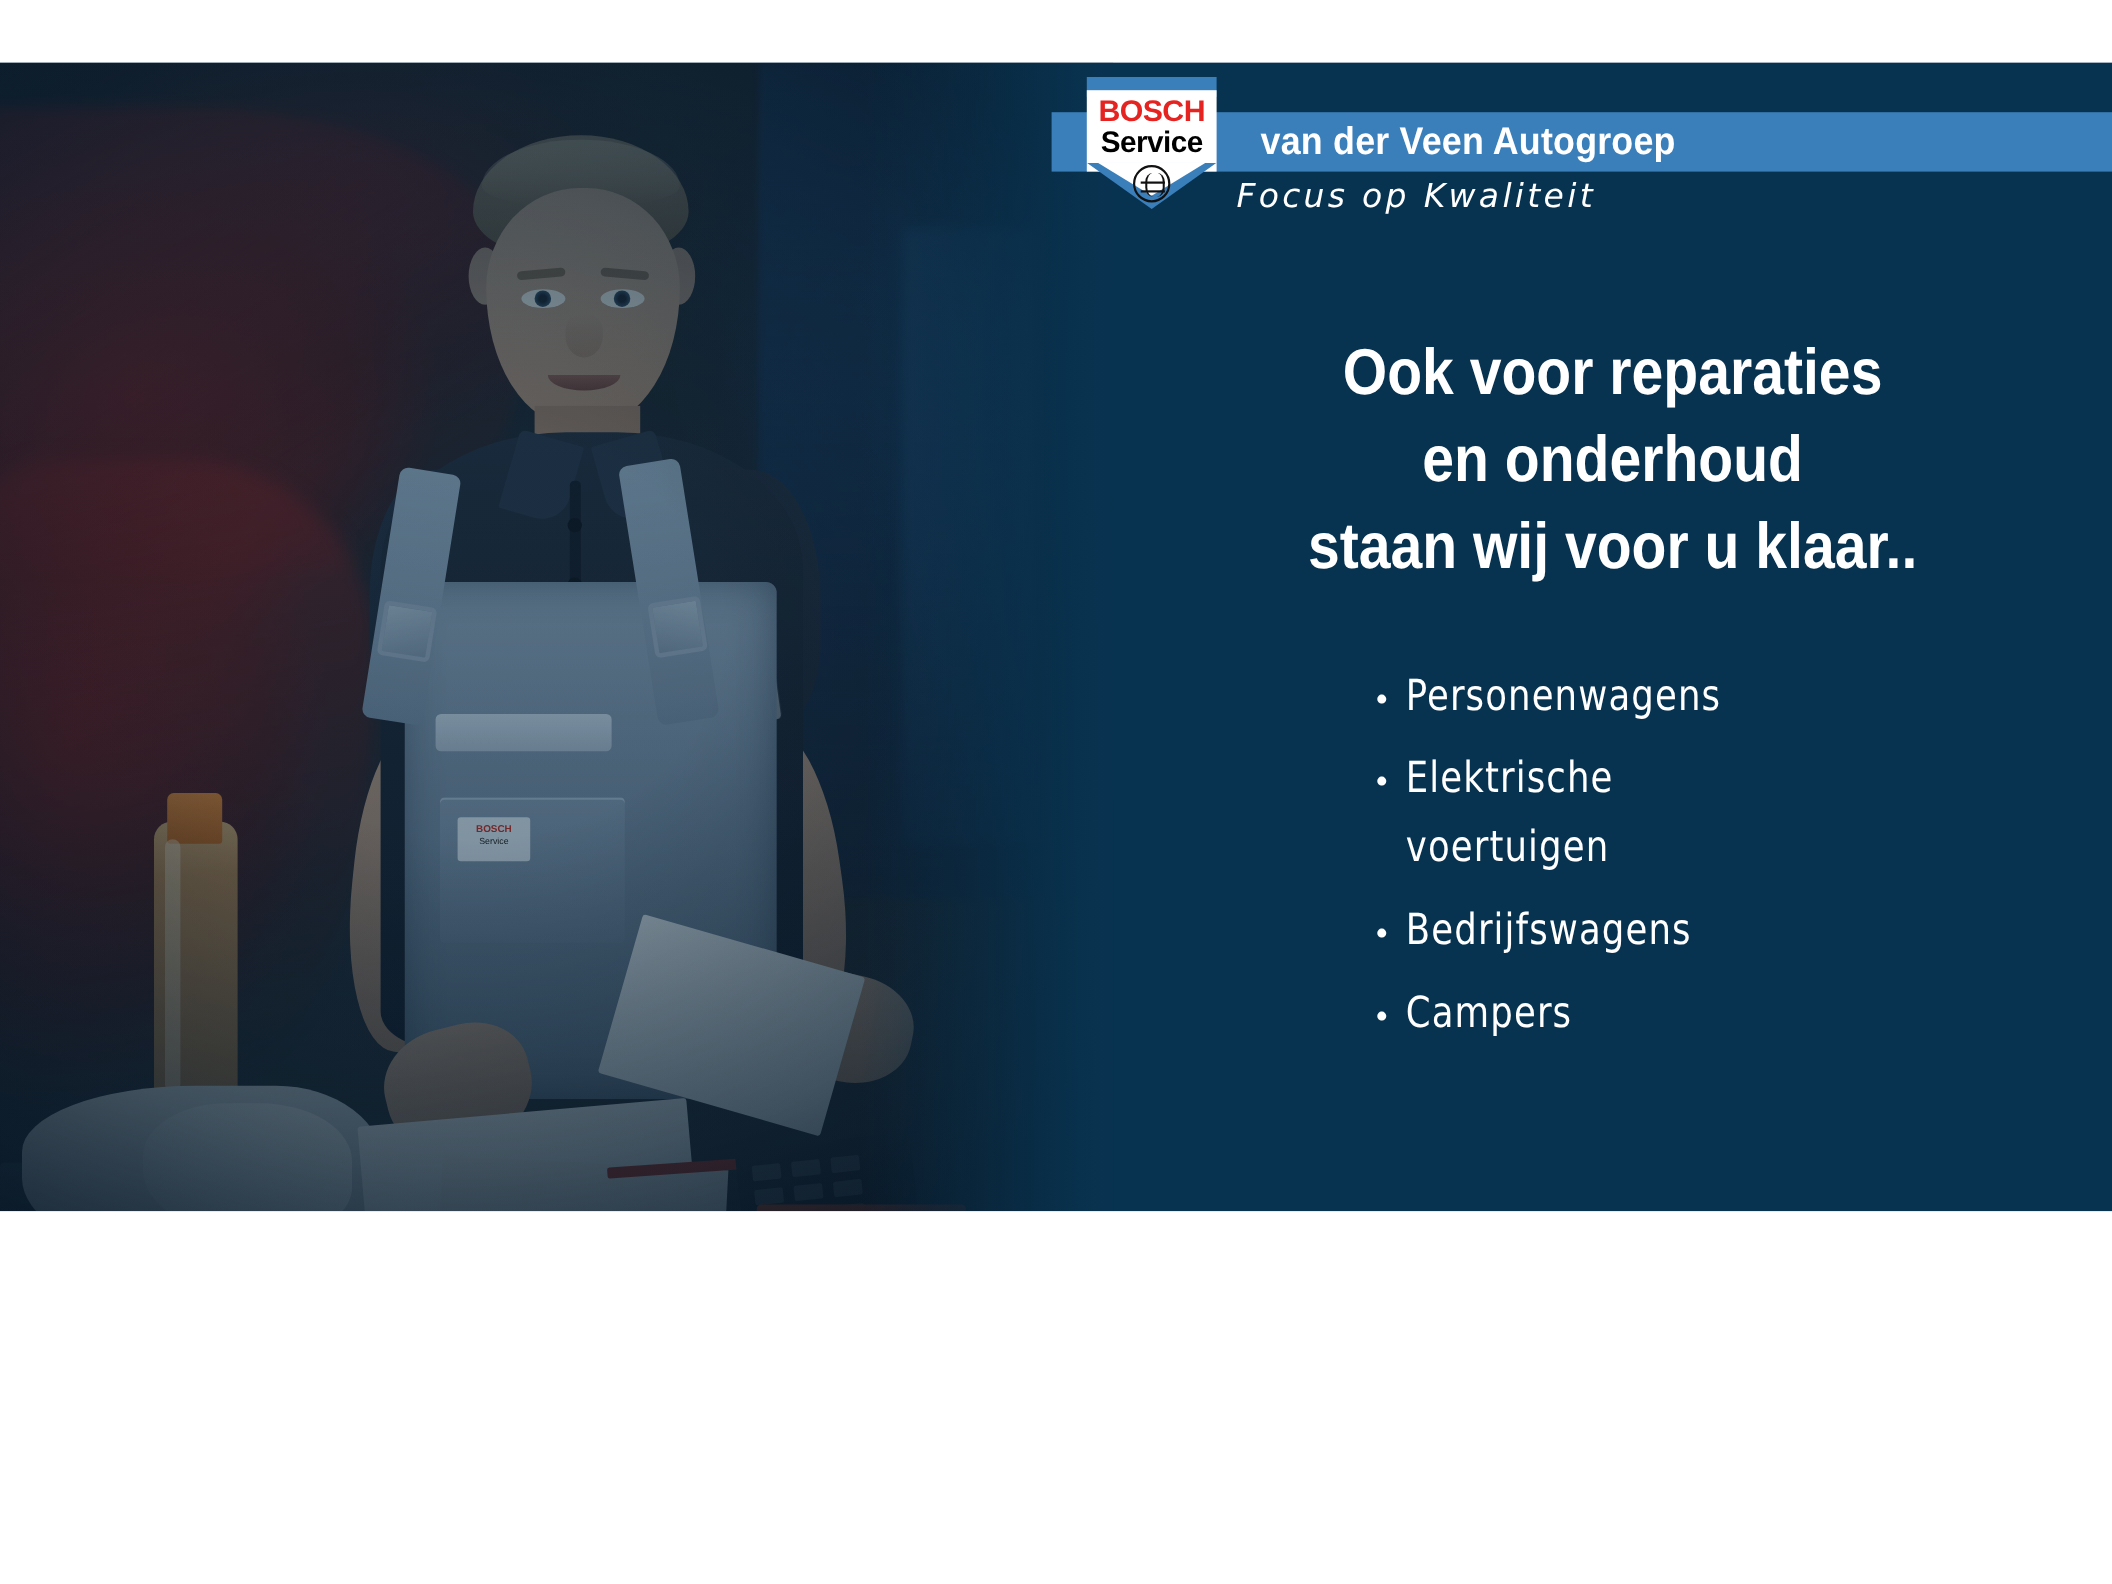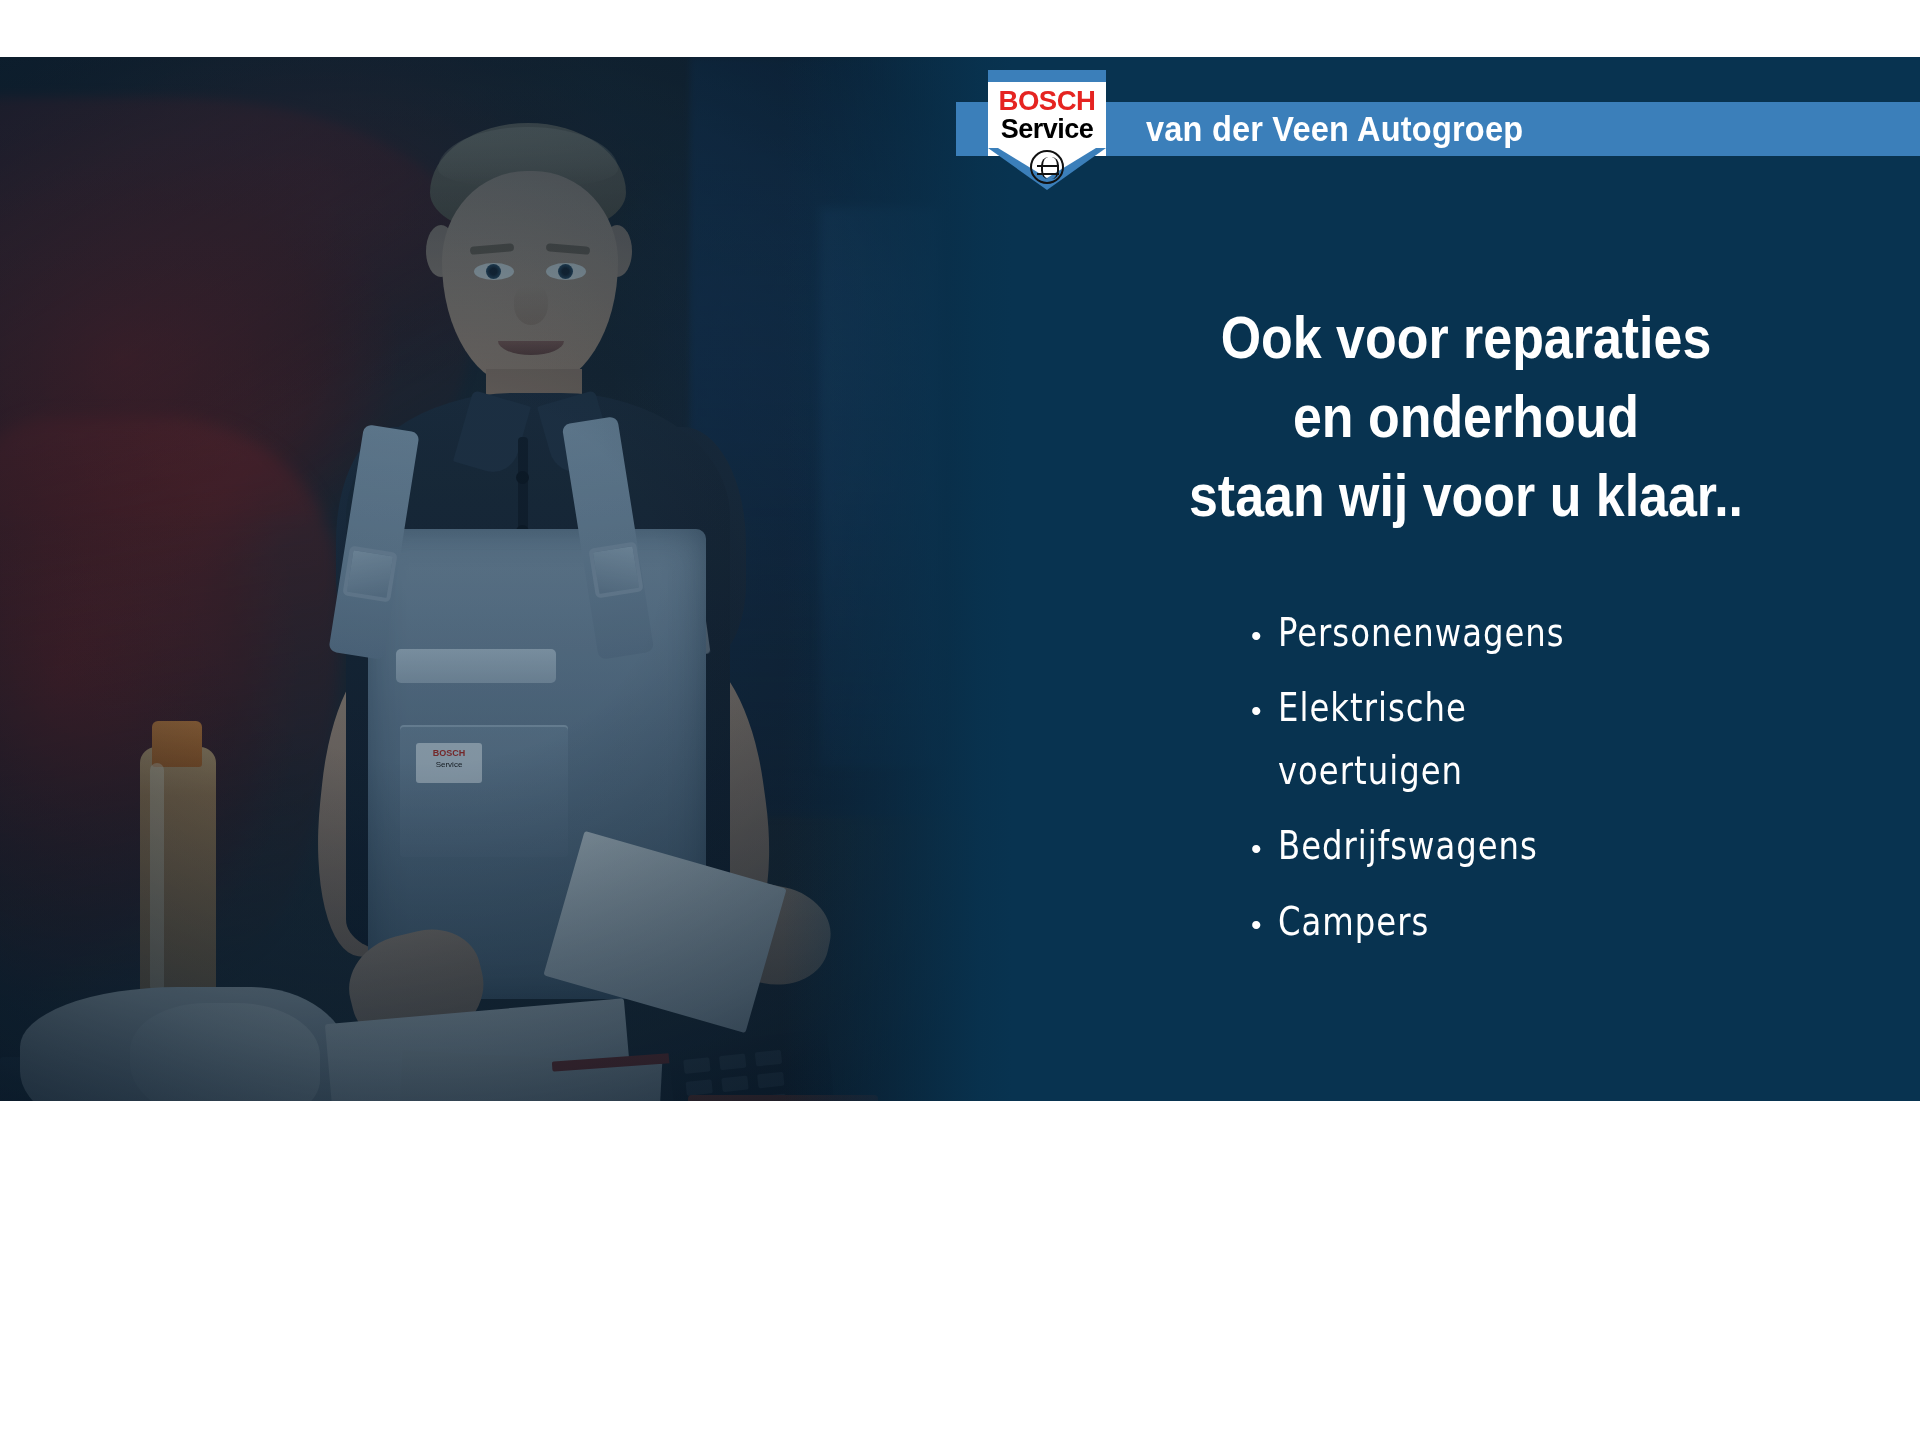--- a/index.html
+++ b/index.html
@@ -379,17 +379,18 @@
       <div class="banner-txt">van der Veen Autogroep</div>
       <div class="shield">
         <div class="sh-top"></div>
         <div class="sh-body"></div>
         <div class="sh-tri"></div>
         <div class="sh-tri-w"></div>
         <div class="sh-bosch">BOSCH</div>
         <div class="sh-service">Service</div>
         <div class="sh-mark"></div>
       </div>
+      <div class="tagline">Focus op Kwaliteit</div>
     </div>
 
 
   </div>
 </div>
 
 </body></html>

